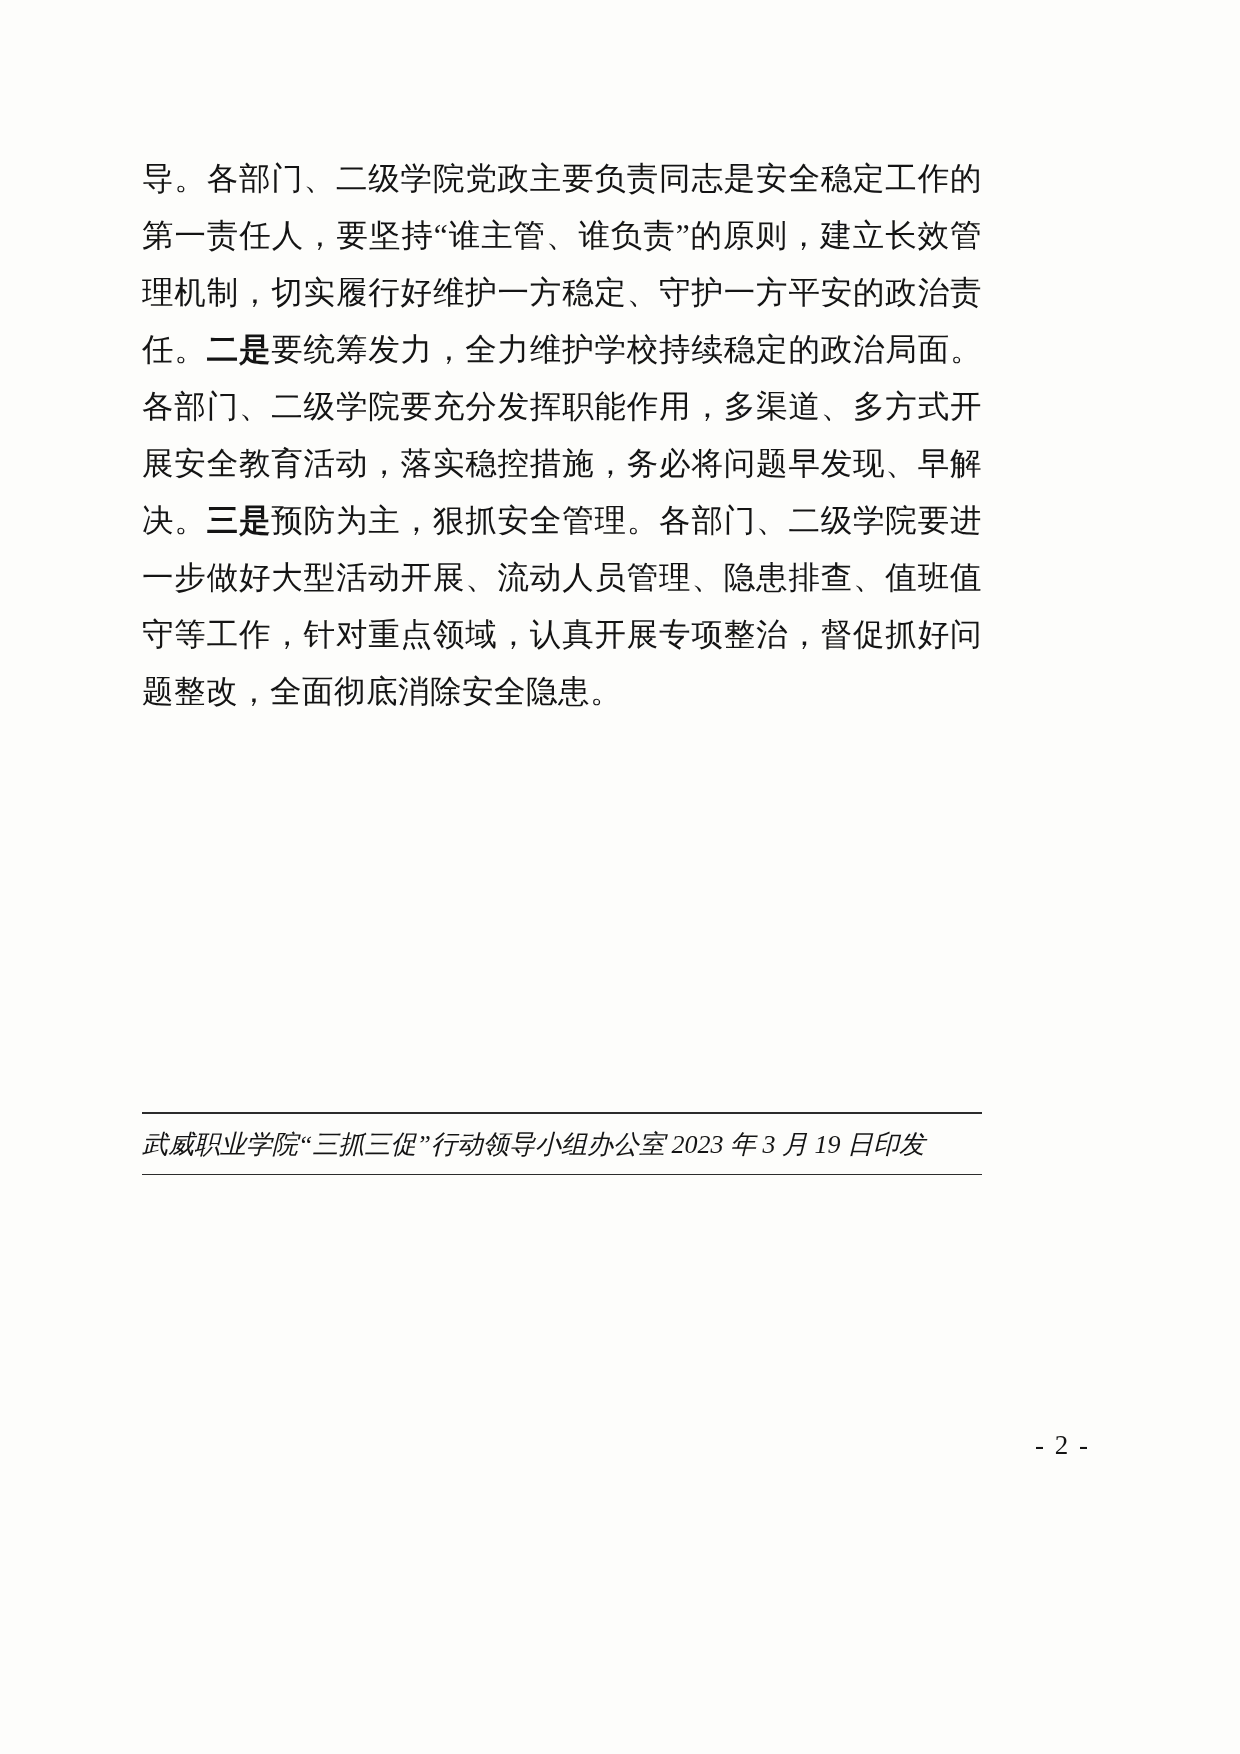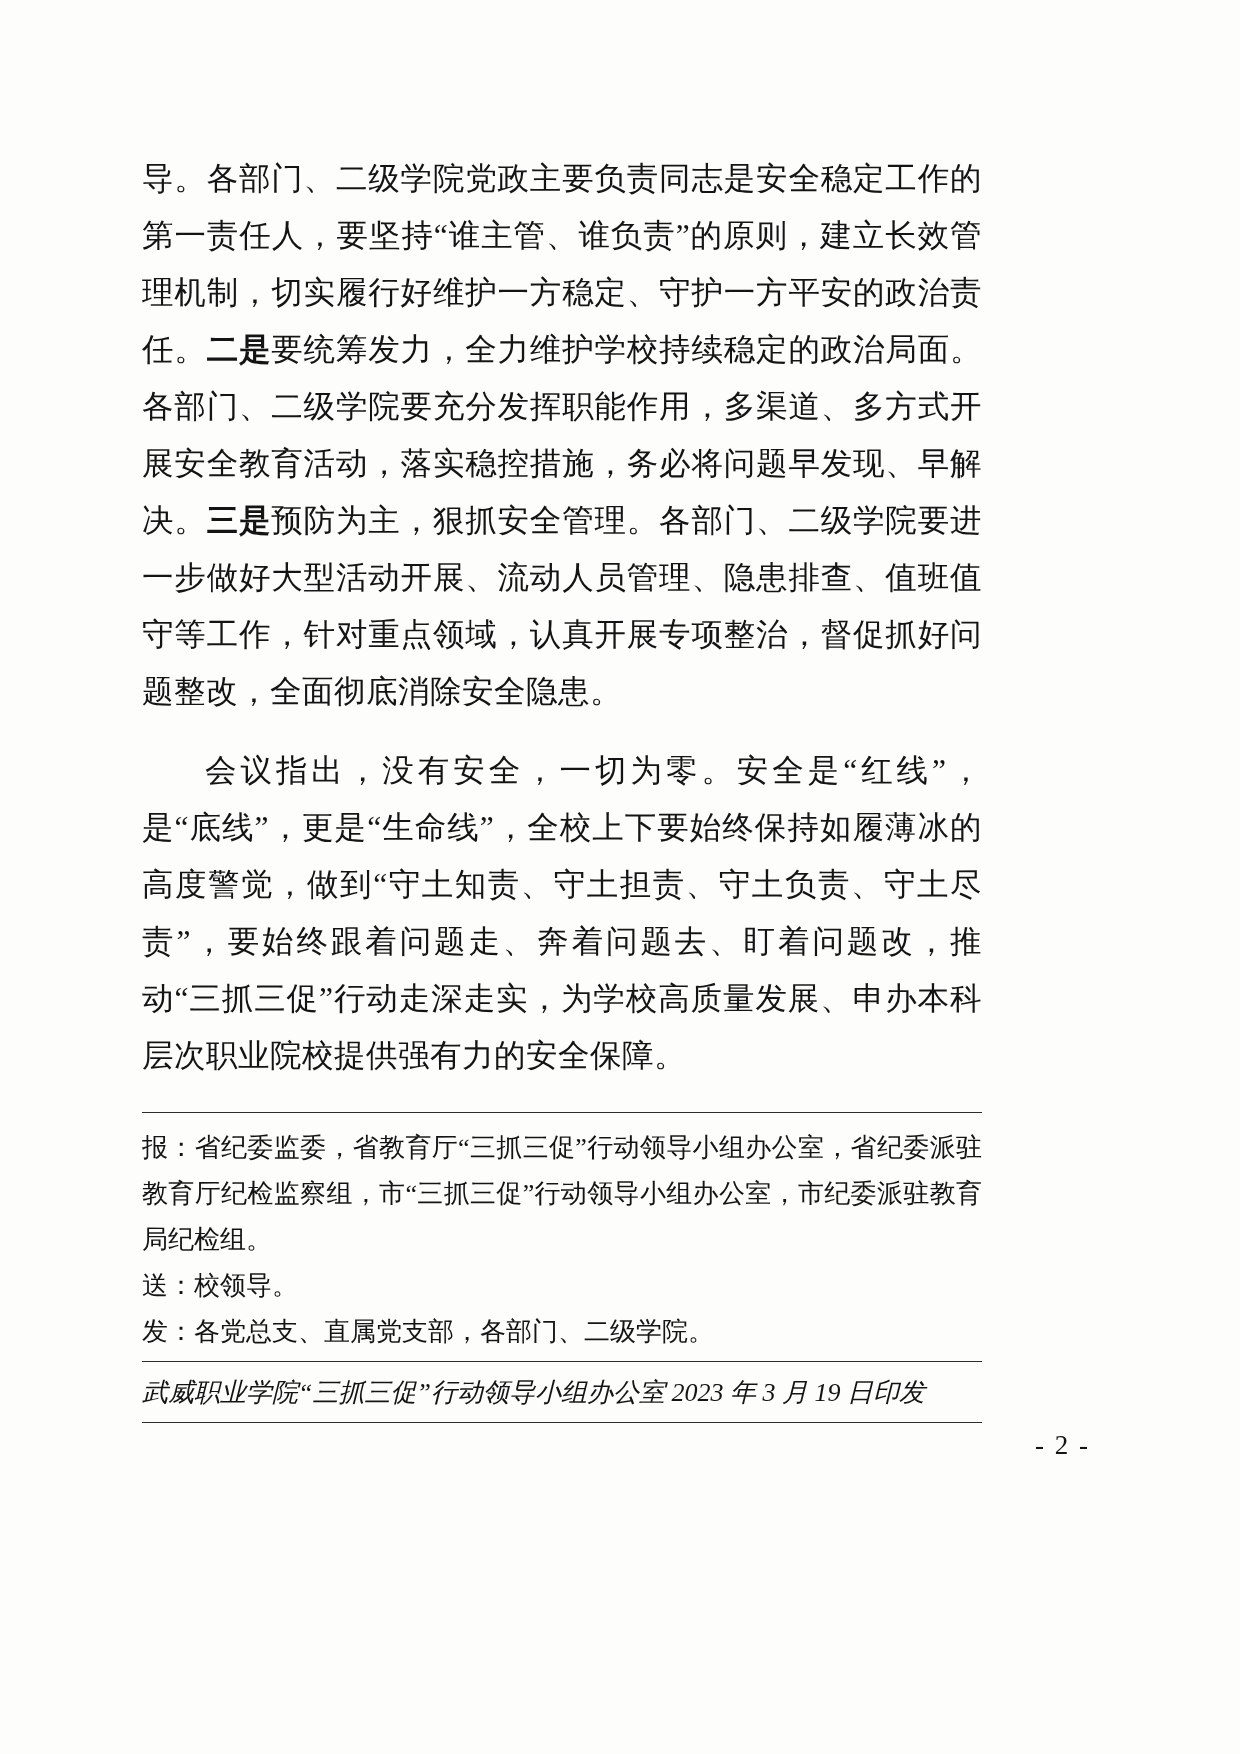--- a/index.html
+++ b/index.html
@@ -83,30 +83,24 @@
     color: #141414;
   }
 </style>
 </head>
 <body>
 
 <div class="page">
 
   <div class="content">
     <p class="para" id="p1"><span>导。各部门、二级学院党政主要负责同志是安全稳定工作的第一责任人，要坚持“谁主管、谁负责”的原则，建立长效管理机制，切实履行好维护一方稳定、守护一方平安的政治责任。</span><b class="em">二是</b><span>要统筹发力，全力维护学校持续稳定的政治局面。各部门、二级学院要充分发挥职能作用，多渠道、多方式开展安全教育活动，落实稳控措施，务必将问题早发现、早解决。</span><b class="em">三是</b><span>预防为主，狠抓安全管理。各部门、二级学院要进一步做好大型活动开展、流动人员管理、隐患排查、值班值守等工作，针对重点领域，认真开展专项整治，督促抓好问题整改，全面彻底消除安全隐患。</span></p>
-    <p class="para indent" id="p2"><span>会议指出，没有安全，一切为零。安全是“红线”，是“底线”，更是“生命线”，全校上下要始终保持如履薄冰的高度警觉，做到“守土知责、守土担责、守土负责、守土尽责”，要始终跟着问题走、奔着问题去、盯着问题改，推动“三抓三促”行动走深走实，为学校高质量发展、申办本科层次职业院校提供强有力的安全保障。</span></p>
   </div>
 
   <div class="footer">
     <hr class="rule">
-    <div class="footer-block">
-      <div class="footer-line">报：省纪委监委，省教育厅“三抓三促”行动领导小组办公室，省纪委派驻教育厅纪检监察组，市“三抓三促”行动领导小组办公室，市纪委派驻教育局纪检组。</div>
-      <div class="footer-line hang">送：校领导。</div>
-      <div class="footer-line hang">发：各党总支、直属党支部，各部门、二级学院。</div>
-    </div>
     <hr class="rule">
     <div class="issuer">武威职业学院“三抓三促”行动领导小组办公室 2023 年 3 月 19 日印发</div>
     <hr class="rule">
   </div>
 
   <div class="page-number">- 2 -</div>
 
 </div>
 
 </body></html>

